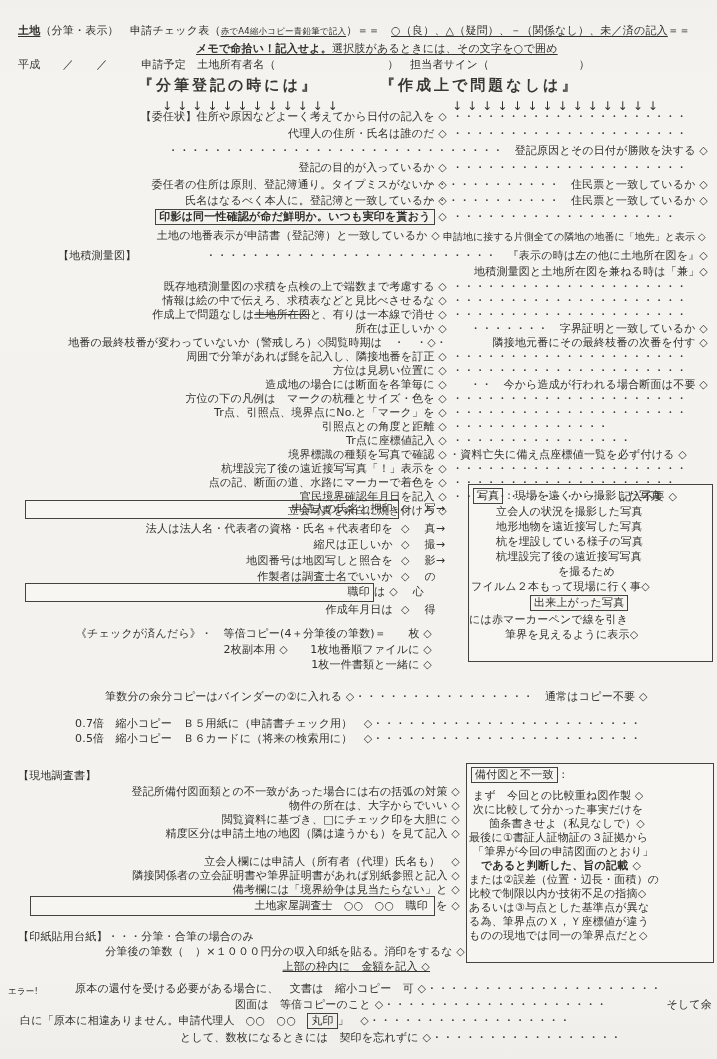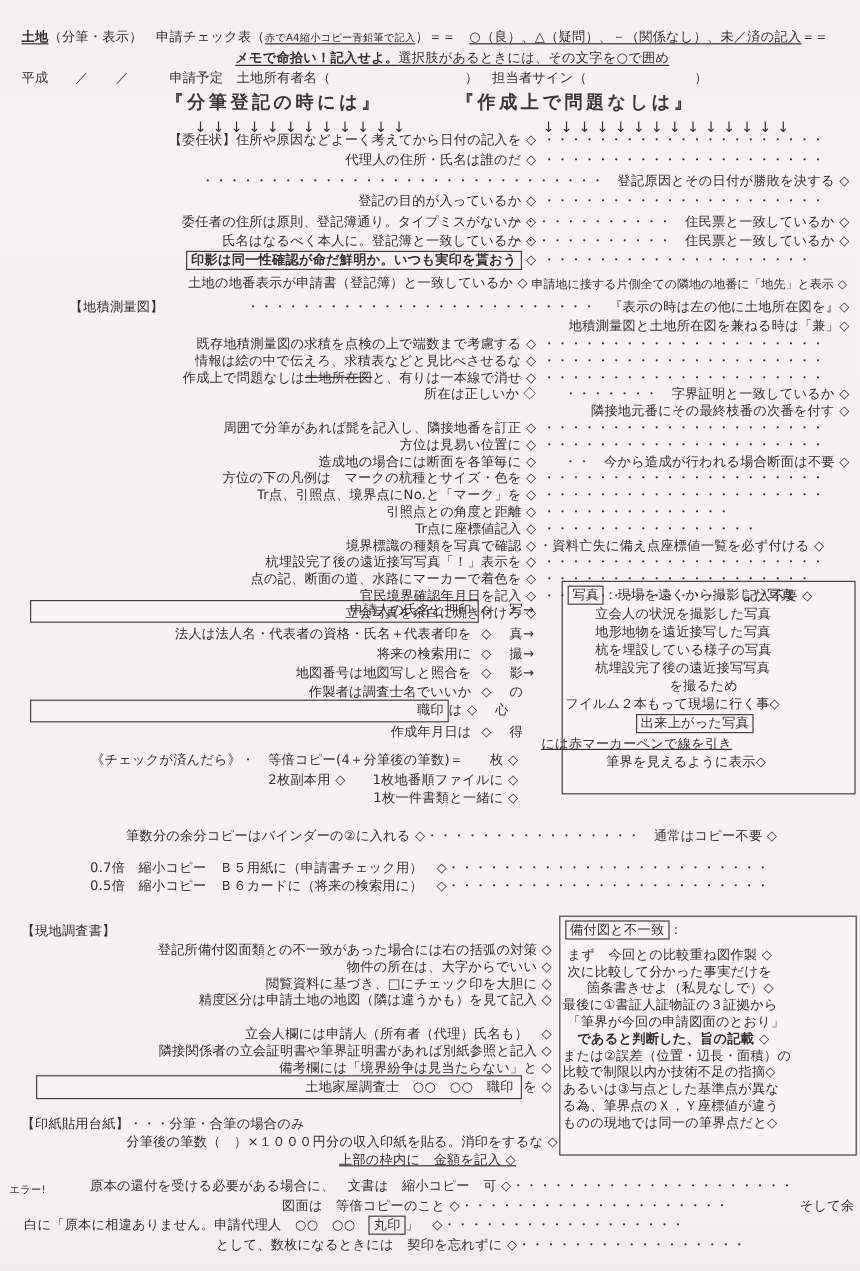--- a/index.html
+++ b/index.html
@@ -68,22 +68,23 @@
     <div class="line" style="top: 230px; left: 443px;"><span class="tt">申請地に接する片側全ての隣地の地番に「地先」と表示 ◇</span></div>
     <div class="line" style="top: 249px; left: 58px;"><span class="">【地積測量図】</span></div>
     <div class="line" style="top: 249px; right: 9px;"><span class="">・・・・・・・・・・・・・・・・・・・・・・・・・・　『表示の時は左の他に土地所在図を』◇</span></div>
     <div class="line" style="top: 265px; right: 9px;"><span class="">地積測量図と土地所在図を兼ねる時は「兼」◇</span></div>
     <div class="line" style="top: 280px; right: 270px;"><span class="">既存地積測量図の求積を点検の上で端数まで考慮する ◇</span></div>
     <div class="line" style="top: 280px; left: 452px;"><span class="">・・・・・・・・・・・・・・・・・・・・・</span></div>
     <div class="line" style="top: 294px; right: 270px;"><span class="">情報は絵の中で伝えろ、求積表などと見比べさせるな ◇</span></div>
     <div class="line" style="top: 294px; left: 452px;"><span class="">・・・・・・・・・・・・・・・・・・・・・</span></div>
     <div class="line" style="top: 308px; right: 270px;"><span class="">作成上で問題なしは</span><span class="st">土地所在図</span><span class="">と、有りは一本線で消せ ◇</span></div>
     <div class="line" style="top: 308px; left: 452px;"><span class="">・・・・・・・・・・・・・・・・・・・・・</span></div>
-    <div class="line" style="top: 322px; right: 270px; font-family: Liberation Serif, serif;"><span class="">所在は正しいか ◇</span></div>
+    <div class="line" style="top: 322px; right: 270px;"><span class="">所在は正しいか ◇</span></div>
     <div class="line" style="top: 322px; right: 9px;"><span class="">・・・・・・・　字界証明と一致しているか ◇</span></div>
+    <div class="line" style="top: 336px; right: 270px;"><span class="">地番の最終枝番が変わっていないか（警戒しろ）◇閲覧時期は　・　・◇・</span></div>
     <div class="line" style="top: 336px; right: 9px;"><span class="">隣接地元番にその最終枝番の次番を付す ◇</span></div>
     <div class="line" style="top: 350px; right: 270px;"><span class="">周囲で分筆があれば髭を記入し、隣接地番を訂正 ◇</span></div>
     <div class="line" style="top: 350px; left: 452px;"><span class="">・・・・・・・・・・・・・・・・・・・・・</span></div>
     <div class="line" style="top: 364px; right: 270px;"><span class="">方位は見易い位置に ◇</span></div>
     <div class="line" style="top: 364px; left: 452px;"><span class="">・・・・・・・・・・・・・・・・・・・・・</span></div>
     <div class="line" style="top: 378px; right: 270px;"><span class="">造成地の場合には断面を各筆毎に ◇</span></div>
     <div class="line" style="top: 378px; right: 9px;"><span class="">・・　今から造成が行われる場合断面は不要 ◇</span></div>
     <div class="line" style="top: 392px; right: 270px;"><span class="">方位の下の凡例は　マークの杭種とサイズ・色を ◇</span></div>
     <div class="line" style="top: 392px; left: 452px;"><span class="">・・・・・・・・・・・・・・・・・・・・・</span></div>
     <div class="line" style="top: 406px; right: 270px;"><span class="">Tr点、引照点、境界点にNo.と「マーク」を ◇</span></div>
@@ -99,21 +100,21 @@
     <div class="line" style="top: 459px; right: 270px;"><span class=""></span></div>
     <div class="line" style="top: 476px; right: 270px;"><span class="">点の記、断面の道、水路にマーカーで着色を ◇</span></div>
     <div class="line" style="top: 476px; left: 452px;"><span class="">・・・・・・・・・・・・・・・・・・・・</span></div>
     <div class="line" style="top: 490px; right: 270px;"><span class="">官民境界確認年月日を記入 ◇</span></div>
     <div class="line" style="top: 490px; left: 452px;"><span class="">・・・・・・・・・・・・・・　記入不要 ◇</span></div>
     <div class="line" style="top: 504px; right: 270px;"><span class="">立会写真を余白に焼き付けろ ◇</span></div>
     <div class="line" style="top: 502px; right: 324px;"><span class="">申請人の氏名と押印</span></div>
     <div class="line" style="top: 502px; left: 401px;"><span class="">◇　 写→</span></div>
     <div class="line" style="top: 522px; right: 324px;"><span class="">法人は法人名・代表者の資格・氏名＋代表者印を</span></div>
     <div class="line" style="top: 522px; left: 401px;"><span class="">◇　 真→</span></div>
-    <div class="line" style="top: 538px; right: 324px;"><span class="">将来の検索用に</span></div>
+    <div class="line" style="top: 538px; right: 324px;"><span class="">縮尺は正しいか</span></div>
     <div class="line" style="top: 538px; left: 401px;"><span class="">◇　 撮→</span></div>
     <div class="line" style="top: 554px; right: 324px;"><span class="">地図番号は地図写しと照合を</span></div>
     <div class="line" style="top: 554px; left: 401px;"><span class="">◇　 影→</span></div>
     <div class="line" style="top: 570px; right: 324px;"><span class="">作製者は調査士名でいいか</span></div>
     <div class="line" style="top: 570px; left: 401px;"><span class="">◇　 の</span></div>
     <div class="line" style="top: 585px; right: 347px;"><span class="">職印</span></div>
     <div class="line" style="top: 585px; left: 374px;"><span class="">は ◇　 心</span></div>
     <div class="line" style="top: 603px; right: 324px;"><span class="">作成年月日は</span></div>
     <div class="line" style="top: 603px; left: 401px;"><span class="">◇　 得</span></div>
     <div class="line" style="top: 627px; right: 285px;"><span class="">《チェックが済んだら》・　等倍コピー(4＋分筆後の筆数)＝　　枚 ◇</span></div>
@@ -142,21 +143,21 @@
     <div class="line" style="top: 1014px; left: 8px; padding-left: 12px;"><span class="">白に「原本に相違ありません。申請代理人　○○　○○　</span><span class="bx">丸印</span><span class="">」　◇・・・・・・・・・・・・・・・・・・</span></div>
     <div class="line" style="top: 1031px; left: 180px;"><span class="">として、数枚になるときには　契印を忘れずに ◇・・・・・・・・・・・・・・・・・</span></div>
     <div class="line" style="top: 489px; left: 473px;"><span class="bx">写真</span><span class="">：現場を遠くから撮影した写真</span></div>
     <div class="line" style="top: 505px; left: 496px;"><span class="">立会人の状況を撮影した写真</span></div>
     <div class="line" style="top: 520px; left: 496px;"><span class="">地形地物を遠近接写した写真</span></div>
     <div class="line" style="top: 535px; left: 496px;"><span class="">杭を埋設している様子の写真</span></div>
     <div class="line" style="top: 550px; left: 496px;"><span class="">杭埋設完了後の遠近接写写真</span></div>
     <div class="line" style="top: 565px; left: 558px;"><span class="">を撮るため</span></div>
     <div class="line" style="top: 580px; left: 471px;"><span class="">フイルム２本もって現場に行く事◇</span></div>
     <div class="line" style="top: 596px; left: 530px;"><span class="bx">出来上がった写真</span></div>
-    <div class="line" style="top: 613px; left: 451px; text-decoration: underline;"><span class="">には赤マーカーペンで線を引き</span></div>
+    <div class="line" style="top: 613px; left: 469px;"><span class="">には赤マーカーペンで線を引き</span></div>
     <div class="line" style="top: 628px; left: 505px;"><span class="">筆界を見えるように表示◇</span></div>
     <div class="line" style="top: 768px; left: 471px;"><span class="bx">備付図と不一致</span><span class="">：</span></div>
     <div class="line" style="top: 789px; left: 473px;"><span class="">まず　今回との比較重ね図作製 ◇</span></div>
     <div class="line" style="top: 803px; left: 473px;"><span class="">次に比較して分かった事実だけを</span></div>
     <div class="line" style="top: 817px; left: 489px;"><span class="">箇条書きせよ（私見なしで）◇</span></div>
     <div class="line" style="top: 831px; left: 469px;"><span class="">最後に①書証人証物証の３証拠から</span></div>
     <div class="line" style="top: 845px; left: 473px;"><span class="">「筆界が今回の申請図面のとおり」</span></div>
     <div class="line" style="top: 859px; left: 481px; font-weight: bold;"><span class="">であると判断した、旨の記載 ◇</span></div>
     <div class="line" style="top: 873px; left: 469px;"><span class="">または②誤差（位置・辺長・面積）の</span></div>
     <div class="line" style="top: 887px; left: 469px;"><span class="">比較で制限以内か技術不足の指摘◇</span></div>

